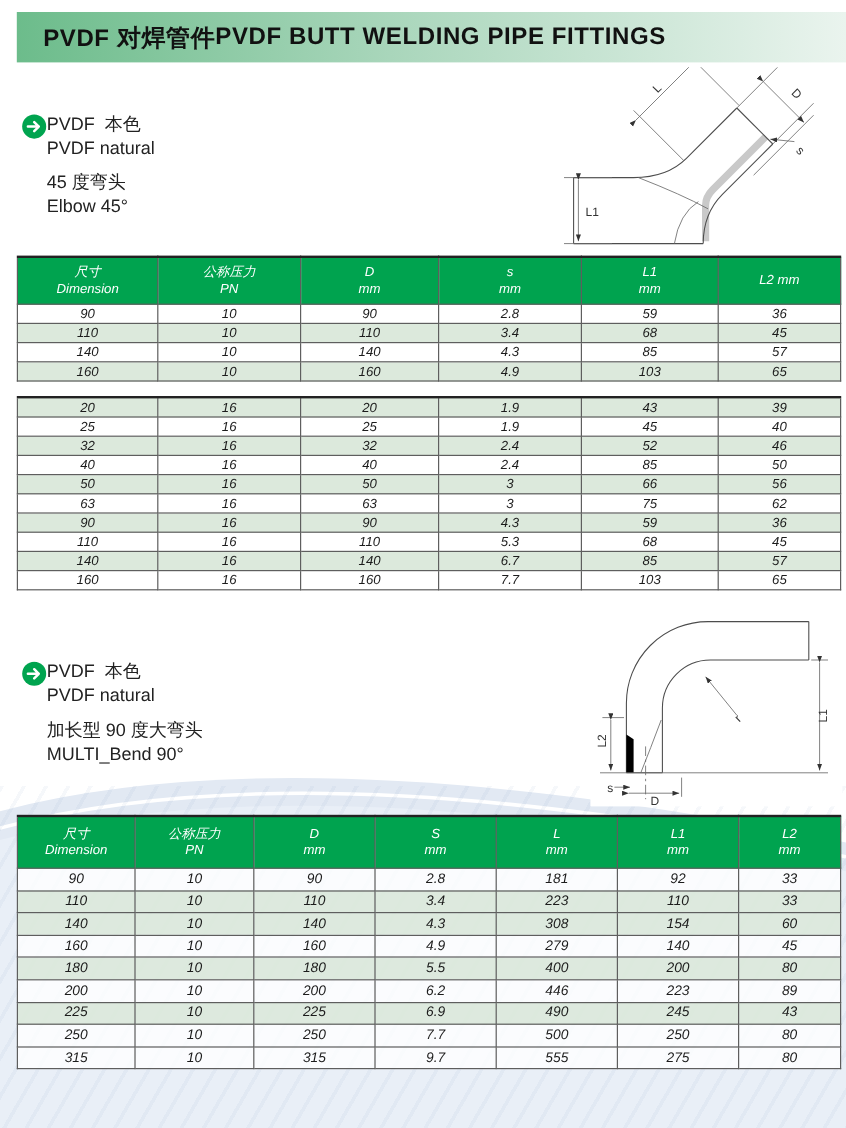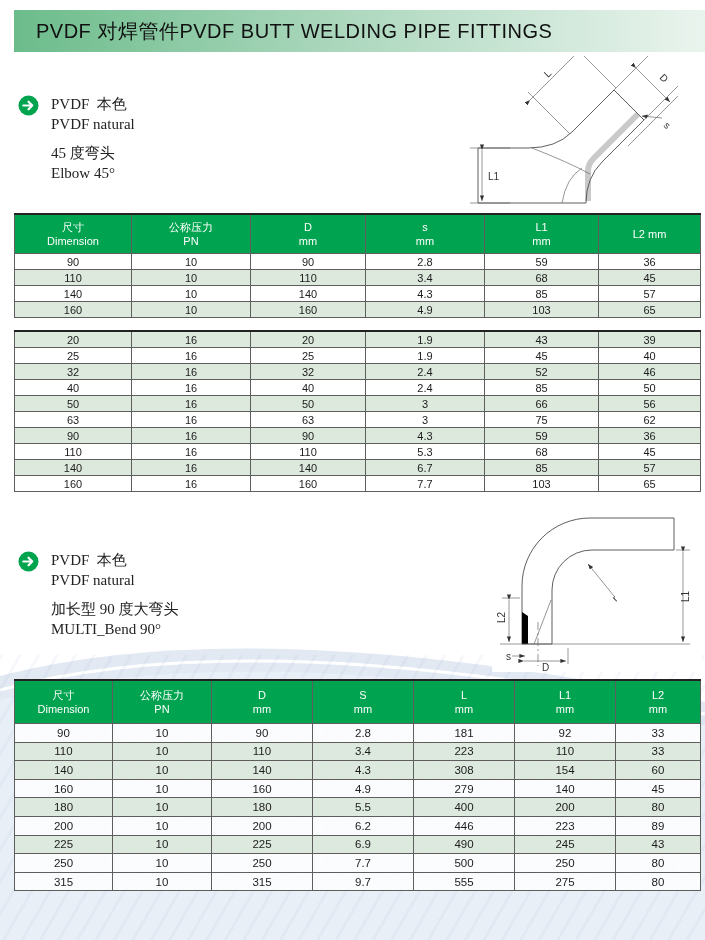--- a/index.html
+++ b/index.html
@@ -12,42 +12,42 @@
   
   .bg-layer{position:absolute;left:0;top:0;width:705px;height:940px;z-index:0;}
   .hatch{position:absolute;left:0;top:655px;width:705px;height:285px;z-index:0;
     background:repeating-linear-gradient(120deg,rgba(120,150,190,0.07) 0 3px,transparent 3px 16px);}
   
   .titlebar{
     position:absolute;left:14px;top:10px;width:691px;height:42px;z-index:1;
     background:linear-gradient(90deg,#6cbc8b 0%,#a9d6bb 45%,#eaf4ee 100%);
     display:flex;align-items:center;box-sizing:border-box;padding-left:22px;
   }
-  .titlebar span{font-size:20px;font-weight:normal;color:#111;letter-spacing:0.5px;}
+  .titlebar span{font-size:20px;font-weight:bold;color:#111;letter-spacing:0.5px;}
   .titlebar .t-en{}
   
   .section{position:absolute;left:18px;z-index:1;display:flex;align-items:flex-start;}
   .sec1{top:94px;}
   .sec2{top:550px;}
   .arrow-badge{width:21px;height:21px;flex:0 0 21px;margin-top:1px;}
-  .sec-text{margin-left:12px;font-family:Liberation Serif, serif;}
+  .sec-text{}
   .sec-text .line{font-size:15px;line-height:20px;color:#222;white-space:pre;}
   .sec-text .product{margin-top:9px;}
   
   .diagram1{position:absolute;left:466px;top:56px;width:239px;height:160px;z-index:1;}
   .diagram2{position:absolute;left:492px;top:504px;width:210px;height:168px;z-index:1;background:#fff;}
   .tech{stroke:#4d4d4d;stroke-width:0.9;fill:none;}
   .tech-thin{stroke:#6a6a6a;stroke-width:0.7;fill:none;}
   .dim-text{font-size:10px;fill:#333;font-family:"Liberation Sans","DejaVu Sans",sans-serif;}
   
   table{position:absolute;left:14px;width:686px;border-collapse:collapse;table-layout:fixed;z-index:1;background:transparent;}
   .tbl-1a{top:213px;}
   .tbl-1b{top:330px;}
   .tbl-2{top:679px;}
-  table{border:1px solid #222;border-top-width:2px;}
+  table{border:1px solid #222;border-top-width:2px;font-style:italic;}
   th,td{border:1px solid #5e5e5e;text-align:center;vertical-align:middle;}
   th{background:#00a34f;color:#fff;font-weight:normal;font-size:11px;line-height:14px;padding:5px 0;}
   .tbl-1a th{height:30px;padding:4px 0;}
   .tbl-2 th{height:32px;}
   td{font-size:11px;color:#1c1c1c;background:rgba(255,255,255,0.8);padding:0 2px;}
   .tbl-1a td,.tbl-1b td{height:15px;}
   .tbl-2 td{height:17.6px;font-size:11.5px;}
   tr.alt td{background:#dce9dc;}
   .tbl-2 tr.alt td{background:rgba(219,232,219,0.92);}
 </style>

